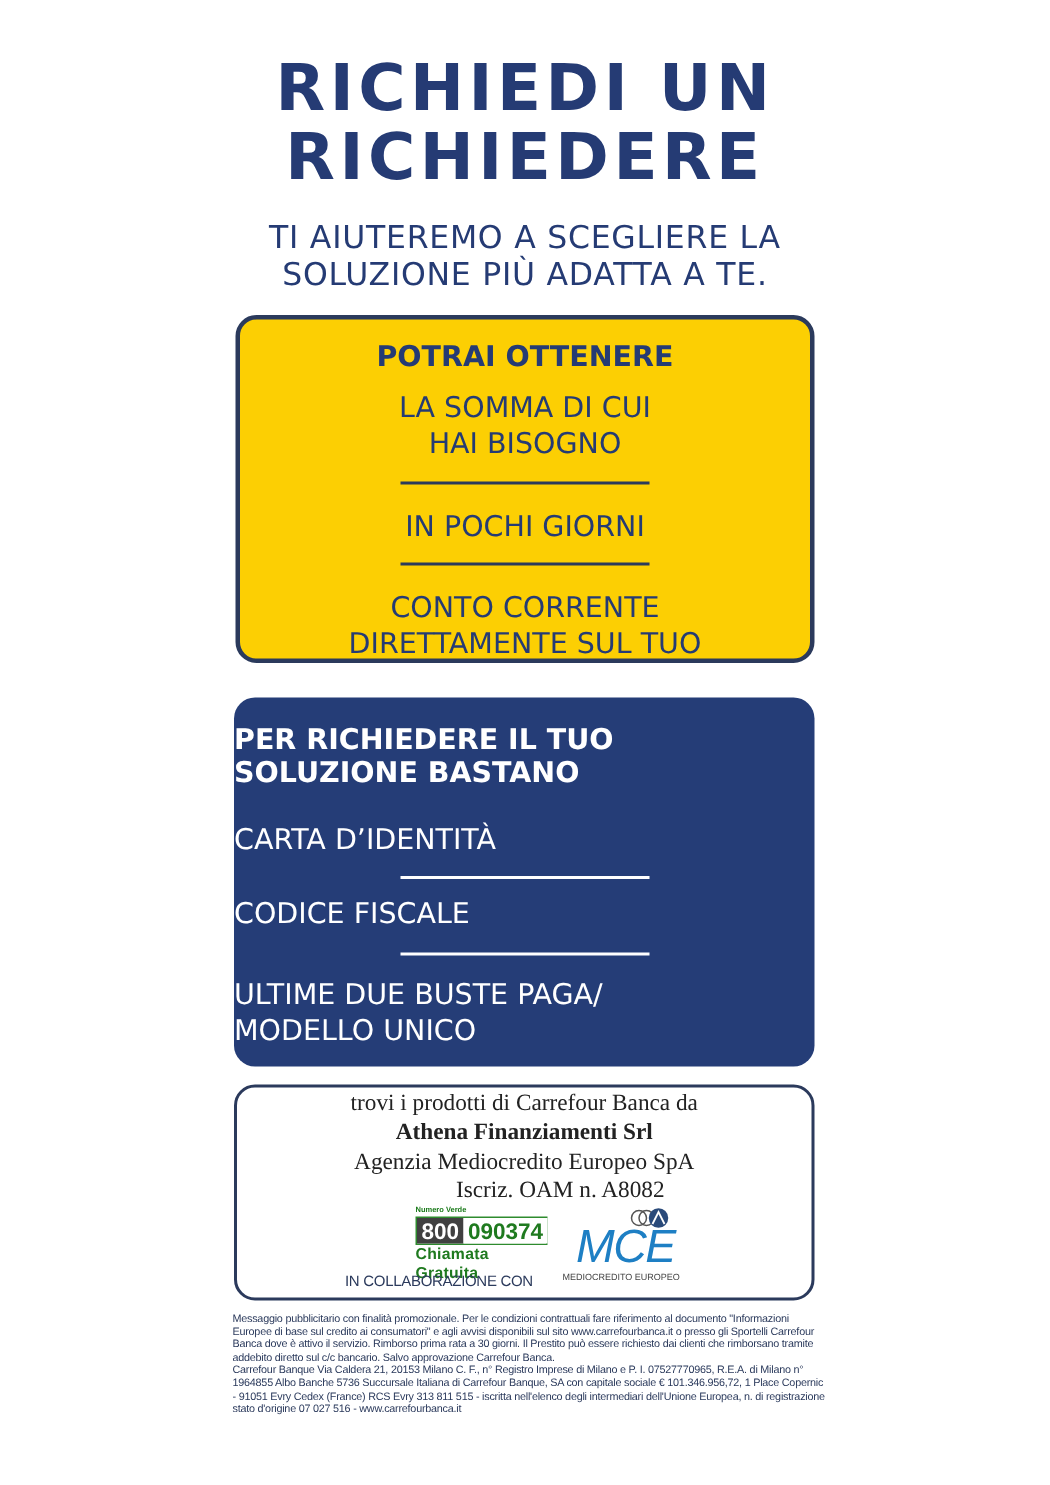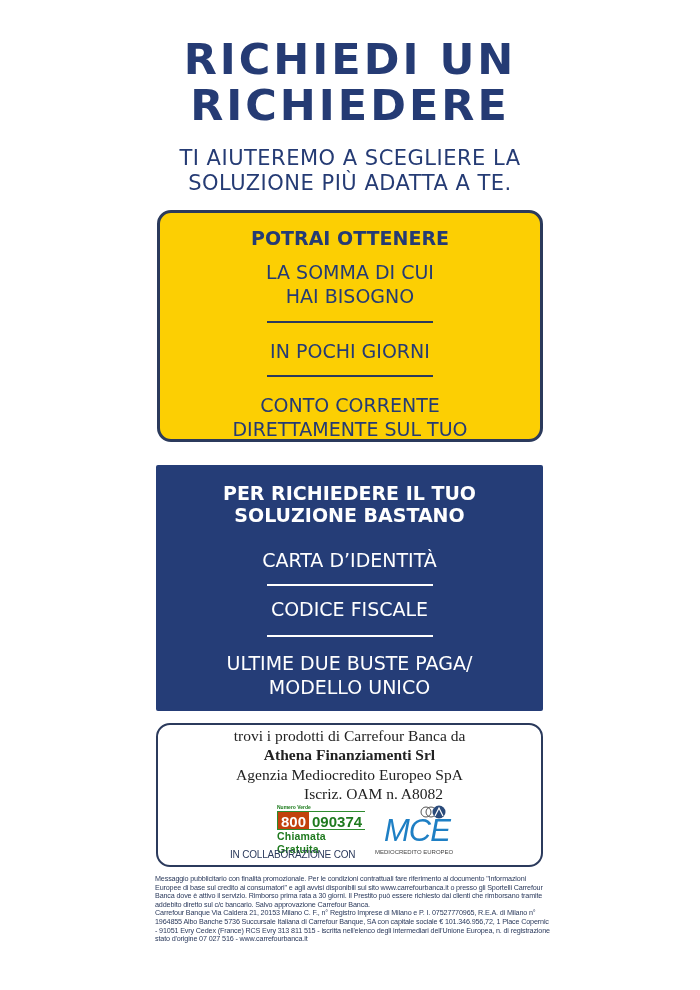--- a/index.html
+++ b/index.html
@@ -34,21 +34,21 @@
       position: absolute; left: 0; right: 0; font-size: 19px; line-height: 24px; color: #253b74;
     }
     .yellow-box .item span { display: block; }
     .divider {
       position: absolute; left: 50%; width: 166px; margin-left: -83px; height: 1.5px;
     }
     .yellow-box .divider { background: #2b3a5c; }
 
     .navy-box {
       position: absolute; left: 156px; top: 465px; width: 387px; height: 246px;
-      background: #253d77; border-radius: 2px; text-align: center; color: #ffffff;
+      background: #253d77; border-radius: 14px; text-align: left; color: #ffffff;
     }
     .navy-box .title {
       position: absolute; left: 0; right: 0; top: 17px; font-size: 19px; font-weight: bold; line-height: 22px;
     }
     .navy-box .title span { display: block; }
     .navy-box .item { position: absolute; left: 0; right: 0; font-size: 19px; line-height: 24px; }
     .navy-box .item span { display: block; }
     .navy-box .divider { background: #ffffff; }
 
     .info-box {
@@ -58,21 +58,21 @@
     }
     .info-box .line { position: absolute; left: 0; right: 0; font-size: 15.5px; line-height: 19px; }
     .info-box .bold { font-weight: bold; }
 
     .numero-verde { position: absolute; left: 119px; top: 79px; width: 88px; }
     .numero-verde .label { font-size: 5px; color: #1a7a1a; font-weight: bold; font-family: "Liberation Sans", sans-serif; text-align: left; line-height: 6px; }
     .numero-verde .box {
       display: flex; border: 1px solid #2e8b2e; height: 19px; align-items: stretch; margin-top: 1px;
       font-family: "Liberation Sans", sans-serif; font-weight: bold; font-size: 15px;
     }
-    .numero-verde .prefix { background: #c2410c; color: #fff; padding: 0 3px; line-height: 19px; }
+    .numero-verde .prefix { background: #404040; color: #fff; padding: 0 3px; line-height: 19px; }
     .numero-verde .num { color: #1f7a1f; padding: 0 3px; line-height: 19px; background: #fff; }
     .numero-verde .free { font-family: "Liberation Sans", sans-serif; font-weight: bold; font-size: 10.5px; color: #1f7a1f; text-align: left; line-height: 13px; letter-spacing: 0.2px; }
 
     .collab { position: absolute; left: 72px; top: 124px; font-family: "Liberation Sans", sans-serif; font-size: 10px; color: #2b3a5c; letter-spacing: -0.2px; }
 
     .mce { position: absolute; left: 217px; top: 80px; width: 80px; height: 50px; }
     .mce .circles { position: absolute; left: 45px; top: 0; width: 28px; height: 14px; }
     .mce .letters { position: absolute; left: 9px; top: 10px; font-family: "Liberation Sans", sans-serif; font-style: italic; font-size: 31px; color: #1e7fc4; letter-spacing: -1px; line-height: 32px; }
     .mce .sub { position: absolute; left: 0; top: 44px; font-family: "Liberation Sans", sans-serif; font-size: 6px; color: #444; white-space: nowrap; }
 

